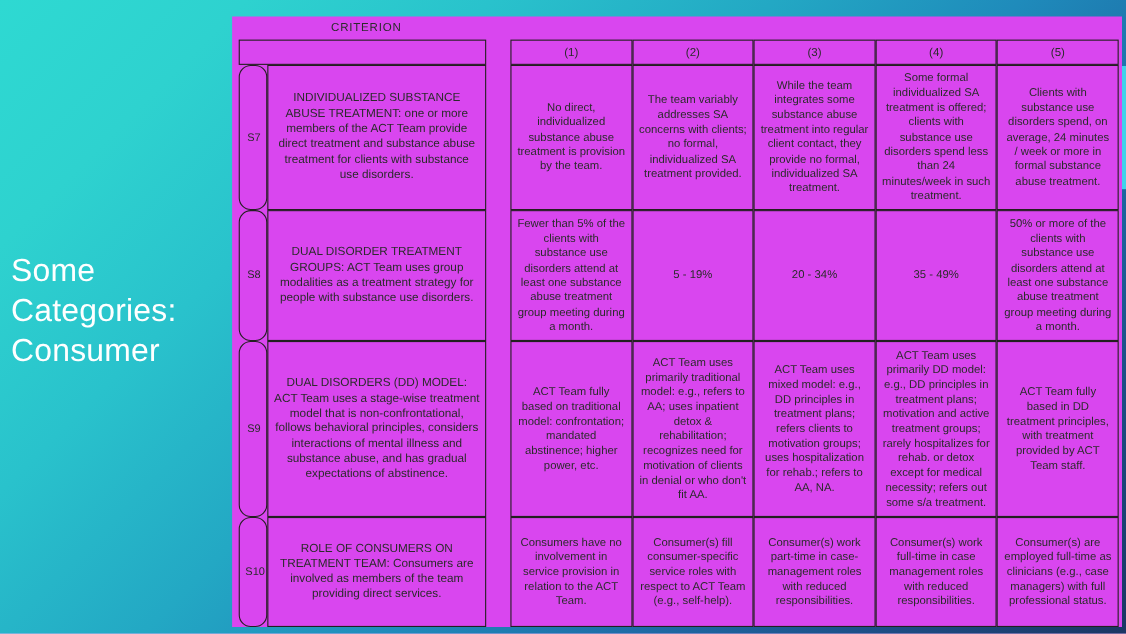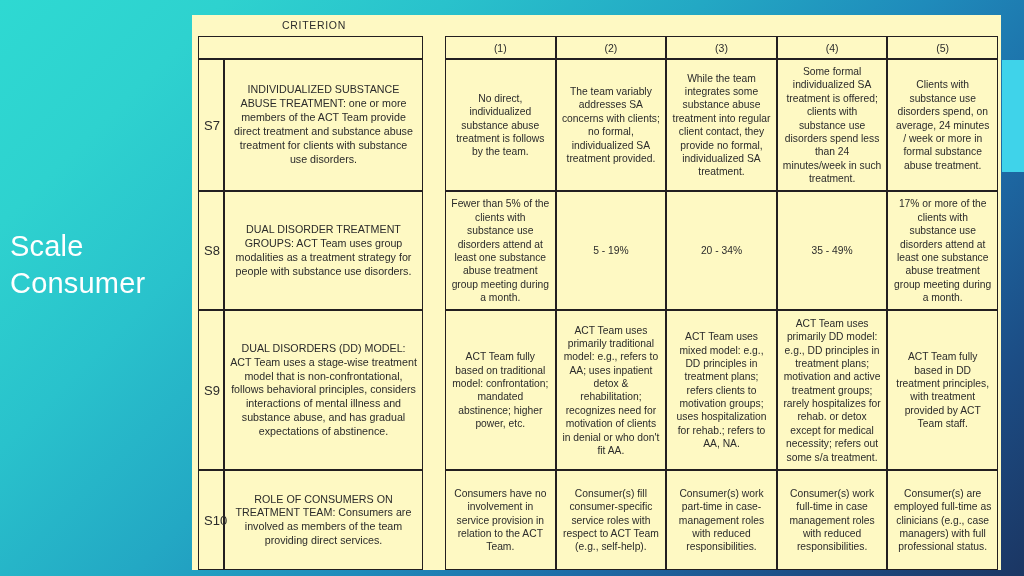--- a/index.html
+++ b/index.html
@@ -40,23 +40,23 @@
     color:#ffffff;
     font-size:29px;
     line-height:1.26;
     font-weight:400;
     letter-spacing:0.2px;
   }
 
   
   #panel {
     position:absolute;
-    left:192px; top:15px;
+    left:211px; top:15px;
     width:809px; height:555px;
-    background:#fef9c3;
+    background:#d946ef;
     overflow:hidden;
   }
 
   
   #group-header {
     position:absolute;
     left:0; top:0;
     width:809px; height:21px;
     display:flex;
   }
@@ -110,25 +110,26 @@
   }
   tr.num-row td.crit-head {
     
   }
 
   
   tr.data-row td {
     padding:5px 5px;
   }
   td.code {
-    font-size:13px;
-    text-align:center;
+    font-size:10px;
+    text-align:right;
     padding-left:4px;
     border-right:none;
     vertical-align:middle;
+    border-radius:11px;
   }
   td.criterion {
     font-size:10.7px;
     line-height:1.3;
     text-align:center;
     border-left:none;
     padding-left:6px;
     padding-right:8px;
     vertical-align:middle;
   }
@@ -145,21 +146,22 @@
   tr.r-s8 td  { height:88px; }
   tr.r-s9 td  { height:160px; }
   tr.r-s10 td { height:100px;margin-left:40px; }
 </style>
 </head>
 <body>
 
 <div id="accent-bar"></div>
 
 <div id="title-block">
-  <div>Scale</div>
+  <div>Some</div>
+  <div>Categories:</div>
   <div>Consumer</div>
 </div>
 
 <div id="panel">
 
   <div id="group-header">
     <div class="gh" id="gh-criterion">CRITERION</div>
     <div class="gh" id="gh-spacer"></div>
   </div>
 
@@ -183,36 +185,36 @@
         <td>(2)</td>
         <td>(3)</td>
         <td>(4)</td>
         <td>(5)</td>
       </tr>
 
       <tr class="data-row r-s7">
         <td class="code">S7</td>
         <td class="criterion">INDIVIDUALIZED SUBSTANCE ABUSE TREATMENT:  one or more members of the ACT Team provide direct treatment and substance abuse treatment for clients with substance use disorders.</td>
         <td class="gap"></td>
-        <td class="anchor">No direct, individualized substance abuse treatment is follows by the team.</td>
+        <td class="anchor">No direct, individualized substance abuse treatment is provision by the team.</td>
         <td class="anchor">The team variably addresses SA concerns with clients; no formal, individualized SA treatment provided.</td>
         <td class="anchor">While the team integrates some substance abuse treatment into regular client contact, they provide no formal, individualized SA treatment.</td>
         <td class="anchor">Some formal individualized SA treatment is offered; clients with substance use disorders spend less than 24 minutes/week in such treatment.</td>
         <td class="anchor">Clients with substance use disorders spend, on average, 24 minutes / week or more in formal substance abuse treatment.</td>
       </tr>
 
       <tr class="data-row r-s8">
         <td class="code">S8</td>
         <td class="criterion">DUAL DISORDER TREATMENT GROUPS:  ACT Team uses group modalities as a treatment strategy for people with substance use disorders.</td>
         <td class="gap"></td>
         <td class="anchor">Fewer than 5% of the clients with substance use disorders attend at least one substance abuse treatment group meeting during a month.</td>
         <td class="anchor">5 - 19%</td>
         <td class="anchor">20 - 34%</td>
         <td class="anchor">35 - 49%</td>
-        <td class="anchor">17% or more of the clients with substance use disorders attend at least one substance abuse treatment group meeting during a month.</td>
+        <td class="anchor">50% or more of the clients with substance use disorders attend at least one substance abuse treatment group meeting during a month.</td>
       </tr>
 
       <tr class="data-row r-s9">
         <td class="code">S9</td>
         <td class="criterion">DUAL DISORDERS (DD) MODEL:  ACT Team uses a stage-wise treatment model that is non-confrontational, follows behavioral principles, considers interactions of mental illness and substance abuse, and has gradual expectations of abstinence.</td>
         <td class="gap"></td>
         <td class="anchor">ACT Team fully based on traditional model:  confrontation; mandated abstinence; higher power, etc.</td>
         <td class="anchor">ACT Team uses primarily traditional model:  e.g., refers to AA; uses inpatient detox &amp; rehabilitation; recognizes need for motivation of clients in denial or who don't fit AA.</td>
         <td class="anchor">ACT Team uses mixed model:  e.g., DD principles in treatment plans; refers clients to motivation groups; uses hospitalization for rehab.; refers to AA, NA.</td>
         <td class="anchor">ACT Team uses primarily DD model: e.g., DD principles in treatment plans; motivation and active treatment groups; rarely hospitalizes for rehab. or detox except for medical necessity; refers out some s/a treatment.</td>

